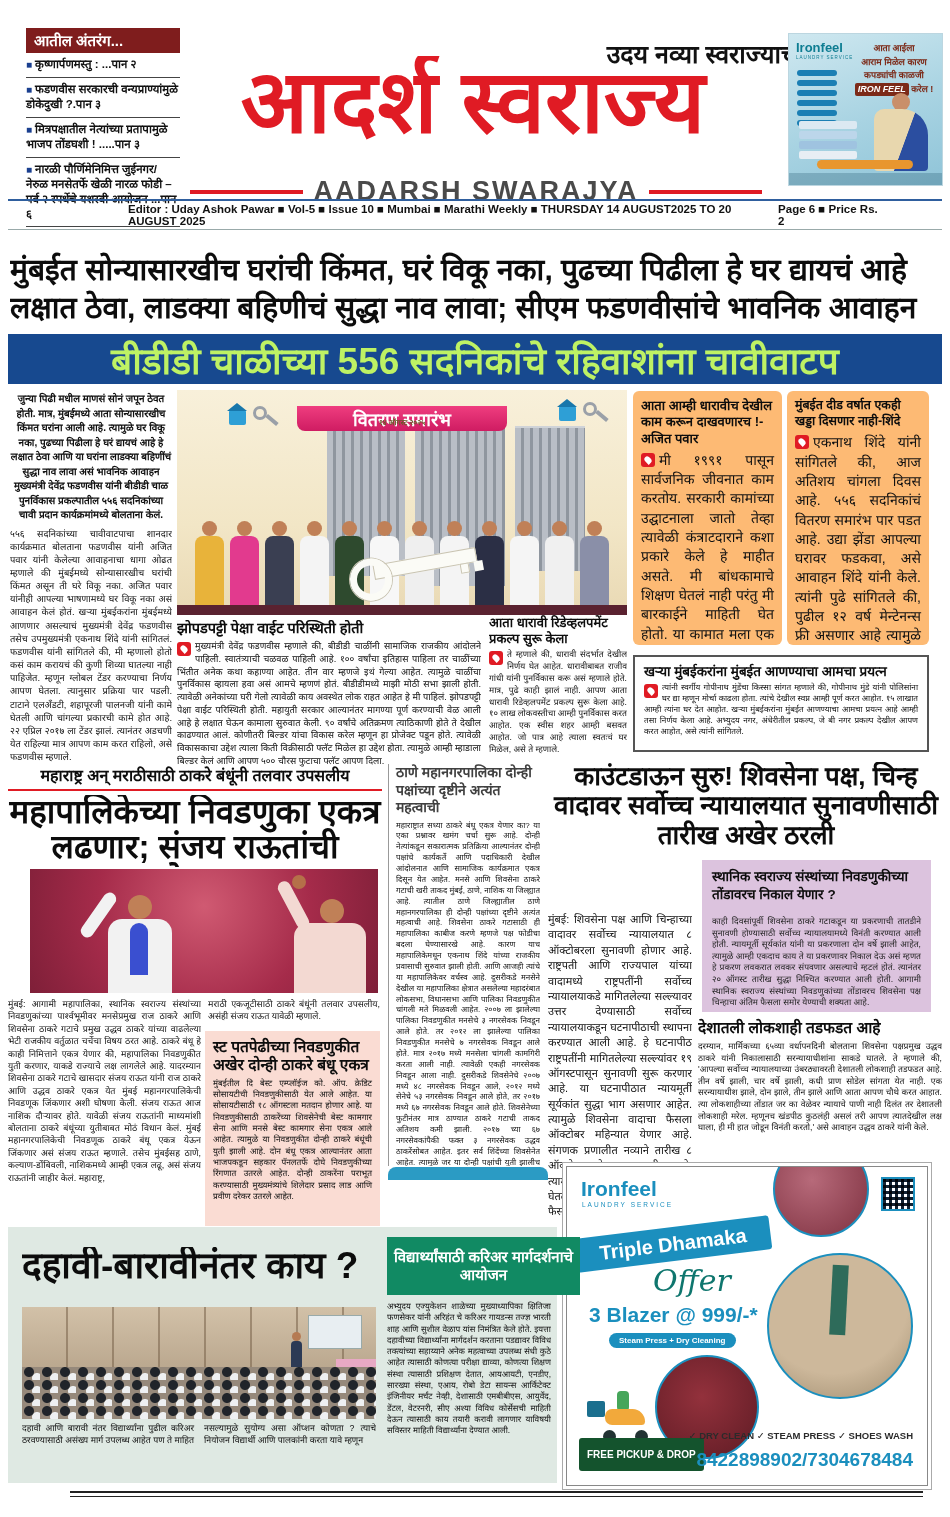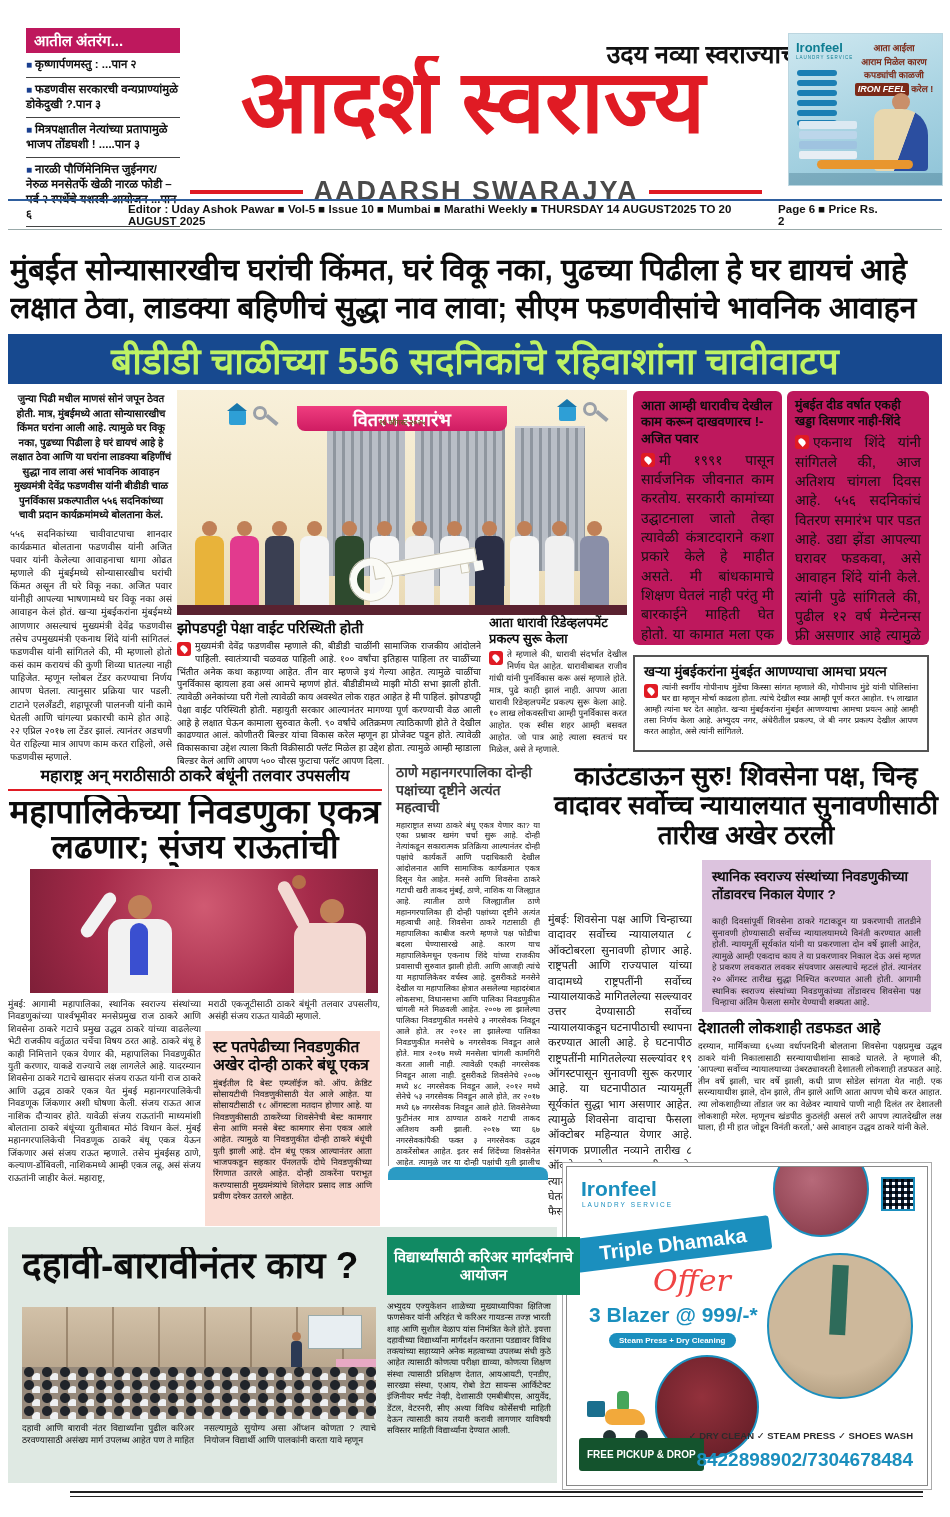--- a/index.html
+++ b/index.html
@@ -2,21 +2,21 @@
 <html><head>
 <meta charset="utf-8">
 <style>
   * { box-sizing: border-box; margin: 0; padding: 0; }
   html,body { background:#888; }
   body { font-family:"Liberation Sans","DejaVu Sans",sans-serif; }
   .page { position:relative; width:950px; height:1517px; background:#ffffff; margin:0 auto; overflow:hidden; }
 
   
   .index-box { position:absolute; left:26px; top:28px; width:154px; }
-  .index-title { background:#be185d; color:#fff; font-weight:800; font-size:15px; padding:2px 8px 3px; }
+  .index-title { background:#7f1d1d; color:#fff; font-weight:800; font-size:15px; padding:2px 8px 3px; }
   .index-item { font-size:11.5px; font-weight:700; color:#111; padding:4px 0 5px; border-bottom:1px solid #444; line-height:1.3; }
   .index-item .sq { color:#1a3f8f; font-size:10px; margin-right:3px; }
 
   .tagline { position:absolute; left:480px; top:36px; width:450px; text-align:center; font-size:25px; font-weight:800; color:#111; }
   .masthead-title { position:absolute; left:183px; top:56px; width:580px; text-align:center; font-size:88px; line-height:1.05; font-weight:900; color:#e01b24; overflow:hidden; height:118px; }
   .masthead-en-row { position:absolute; left:190px; top:176px; width:572px; display:flex; align-items:center; }
   .masthead-en-row .rule { flex:1; height:4px; background:#e01b24; }
   .masthead-en-row .en { font-size:27px; font-weight:800; letter-spacing:2px; color:#4a4a4a; padding:0 10px; white-space:nowrap; }
 
   .ad-top { position:absolute; left:788px; top:33px; width:155px; height:153px; background:linear-gradient(160deg,#cfe8f0 0%,#a8d3e2 55%,#8fc4d8 100%); overflow:hidden; border:1px solid #bcd6e0; }
@@ -70,21 +70,21 @@
   .sub h3 { font-size:14.5px; font-weight:800; color:#0d0d0d; line-height:1.2; margin-bottom:3px; }
   .sub p { font-size:9.2px; line-height:1.38; text-align:justify; color:#111; }
   .sub1 { left:177px; top:620px; width:304px; height:152px; }
   .sub2 { left:489px; top:615px; width:138px; height:160px; }
   .sub2 h3 { font-size:13px; }
   .sub2 p { font-size:8.6px; }
 
   .news-bullet { float:left; width:14px; height:14px; background:#e01b24; border-radius:3px; margin:2px 4px 0 0; position:relative; }
   .news-bullet::after { content:""; position:absolute; left:4px; top:3px; width:6px; height:8px; background:#fff; border-radius:50% 50% 50% 0; transform:rotate(-45deg); }
 
-  .pink-box { position:absolute; background:#be185d; border-radius:6px; padding:7px 8px; overflow:hidden; }
+  .pink-box { position:absolute; background:#fdba74; border-radius:6px; padding:7px 8px; overflow:hidden; }
   .pink-box h3 { font-size:13px; font-weight:800; line-height:1.25; color:#0d0d0d; margin-bottom:4px; }
   .pink-box p { font-size:14px; line-height:1.38; text-align:justify; color:#111; }
   .pawar-box { left:633px; top:391px; width:149px; height:254px; }
   .shinde-box { left:787px; top:391px; width:142px; height:254px; }
   .shinde-box h3 { font-size:12.5px; }
 
   .outline-box { position:absolute; left:633px; top:655px; width:296px; height:97px; border:2px solid #555; padding:5px 9px; overflow:hidden; background:#fff; }
   .outline-box h3 { font-size:13.5px; font-weight:800; color:#0d0d0d; margin-bottom:2px; }
   .outline-box p { font-size:8.2px; line-height:1.35; text-align:justify; color:#111; }
 
@@ -117,21 +117,21 @@
   .dem-sec p { font-size:8.6px; line-height:1.35; text-align:justify; color:#111; }
 
   .teal-strip { position:absolute; left:388px; top:1167px; width:160px; height:13px; background:#2b9bc4; border-radius:8px 8px 0 0; }
 
   
   .ad-bottom { position:absolute; left:566px; top:1166px; width:362px; height:320px; border:1px solid #888; box-shadow:0 0 0 3px #fff,0 0 0 4px #aaa; background:#fff; overflow:hidden; }
   .ab-brand { position:absolute; left:14px; top:10px; color:#1b8fbe; font-weight:800; font-size:21px; }
   .ab-brand-sub { position:absolute; left:15px; top:34px; color:#1b8fbe; font-size:6.5px; letter-spacing:2px; }
   .ab-qr { position:absolute; right:12px; top:10px; width:34px; height:34px; background:repeating-linear-gradient(90deg,#123 0 3px,#fff 3px 6px),repeating-linear-gradient(#123 0 3px,#fff 3px 6px); background-blend-mode:multiply; border:2px solid #1b8fbe; }
   .ab-banner { position:absolute; left:8px; top:60px; width:196px; height:34px; background:#1b8fbe; transform:rotate(-7deg); color:#fff; font-weight:800; font-size:20px; display:flex; align-items:center; justify-content:center; border-radius:3px; }
-  .ab-offer { position:absolute; left:86px; top:96px; color:#ef4444; font-family:"DejaVu Serif","Liberation Serif",serif; font-style:italic; font-size:30px; }
+  .ab-offer { position:absolute; left:86px; top:96px; color:#0f766e; font-family:"DejaVu Serif","Liberation Serif",serif; font-style:italic; font-size:30px; }
   .ab-deal { position:absolute; left:22px; top:136px; color:#1b8fbe; font-weight:800; font-size:21px; }
   .ab-pill { position:absolute; left:42px; top:166px; background:#1b8fbe; color:#fff; font-size:8px; font-weight:700; padding:3px 10px; border-radius:9px; }
   .ab-circle { position:absolute; border-radius:50%; border:2px solid #1b8fbe; }
   .c1 { right:58px; top:-26px; width:96px; height:96px; background:radial-gradient(circle at 40% 40%,#b76a7a,#7e3140); }
   .c2 { right:14px; top:86px; width:146px; height:146px; background:radial-gradient(circle at 45% 30%,#cdb89b 60%,#9e8b6e); }
   .c2::after { content:""; position:absolute; left:62px; top:10px; width:16px; height:70px; background:#2e6b5a; transform:rotate(3deg); }
   .c3 { left:88px; top:188px; width:104px; height:104px; background:radial-gradient(circle at 45% 40%,#93313c,#5e1b24); }
   .ab-scooter { position:absolute; left:20px; bottom:42px; width:70px; height:44px; }
   .ab-scooter .sbody { position:absolute; left:18px; top:10px; width:40px; height:16px; background:#f2a93b; border-radius:8px 14px 4px 8px; }
   .ab-scooter .srider { position:absolute; left:30px; top:-8px; width:12px; height:20px; background:#46a65a; border-radius:4px; }

